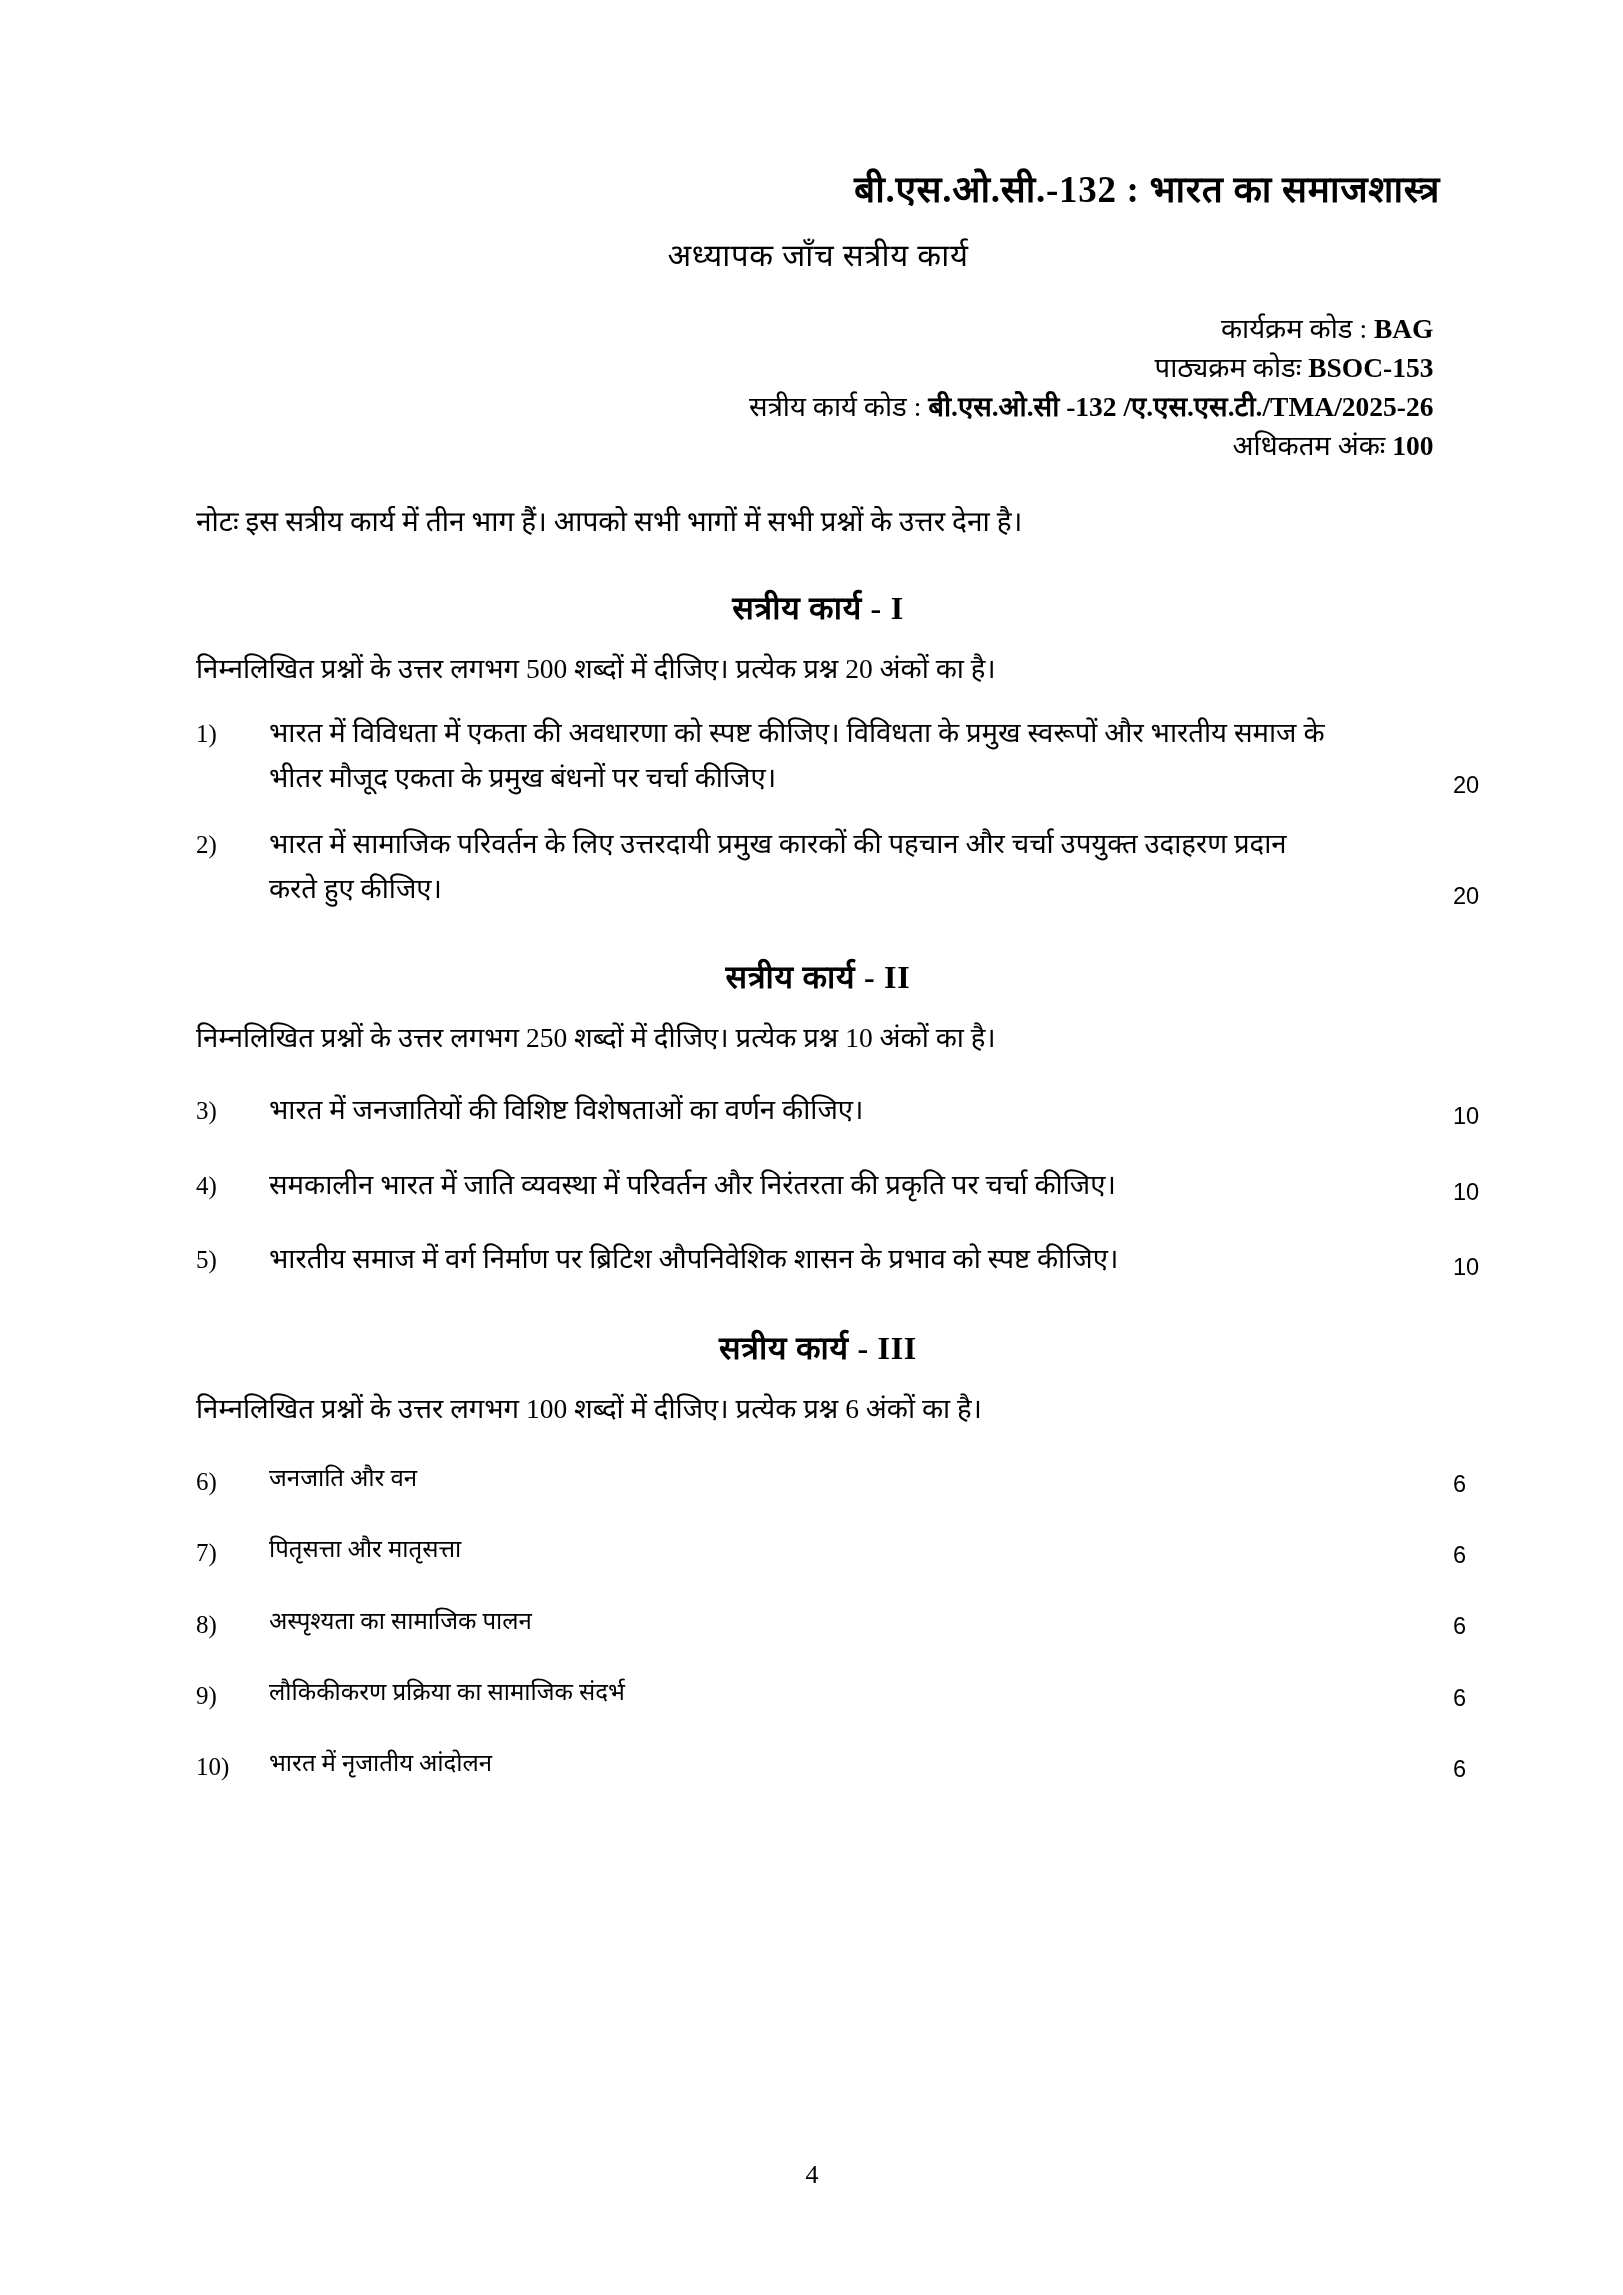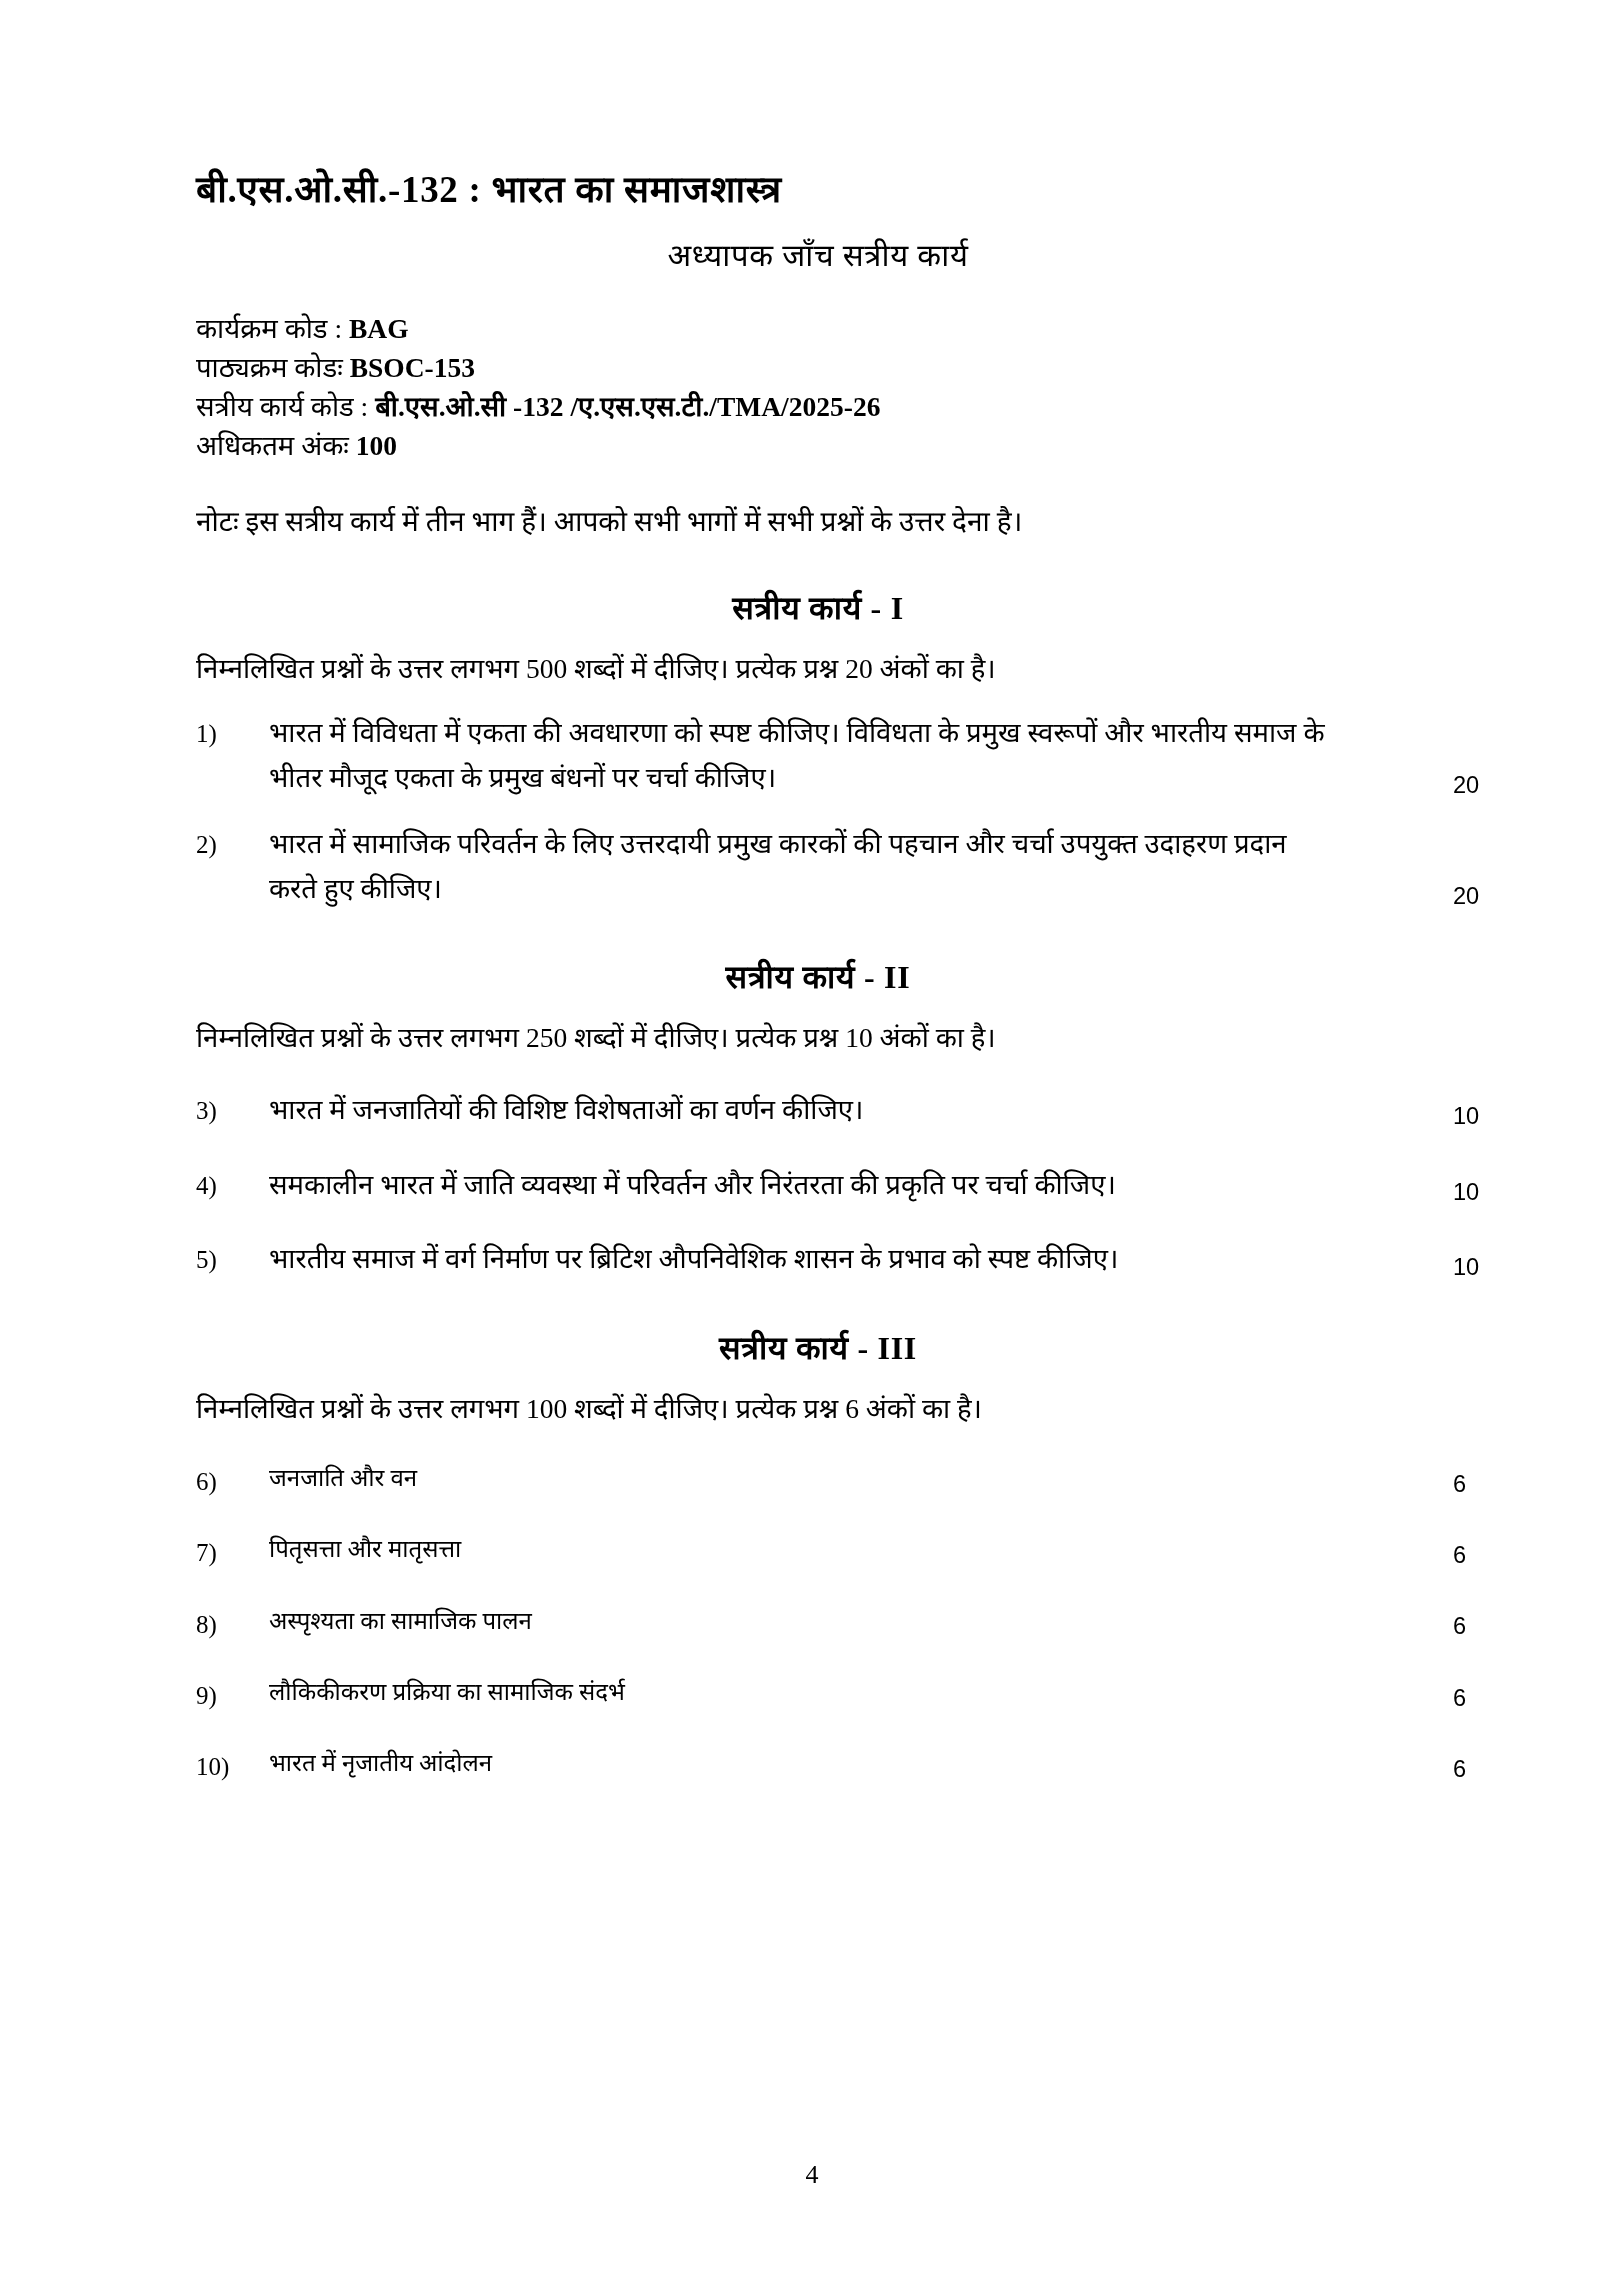--- a/index.html
+++ b/index.html
@@ -23,40 +23,40 @@
   }
   .content {
     position: absolute;
     left: 196px;
     top: 0;
     width: 1244px;
   }
 
   
   .doc-title {
-    text-align: left;
+    text-align: right;
     font-size: 37px;
     font-weight: bold;
     letter-spacing: 0.7px;
     margin: 167px 0 0 0;
     line-height: 1.25;
   }
   .doc-subtitle {
     text-align: center;
     font-size: 31px;
     font-weight: normal;
     letter-spacing: 0.7px;
     margin: 23.6px 0 0 0;
     line-height: 1.25;
   }
 
   
   .meta {
     margin-top: 33px;
-    text-align: left;
+    text-align: right;
     padding-right: 6.5px;
   }
   .meta-line {
     font-size: 27.5px;
     line-height: 1.42;
     white-space: nowrap;
   }
   .meta-line .lbl { font-weight: normal; }
   .meta-line .val { font-weight: bold; }
 

